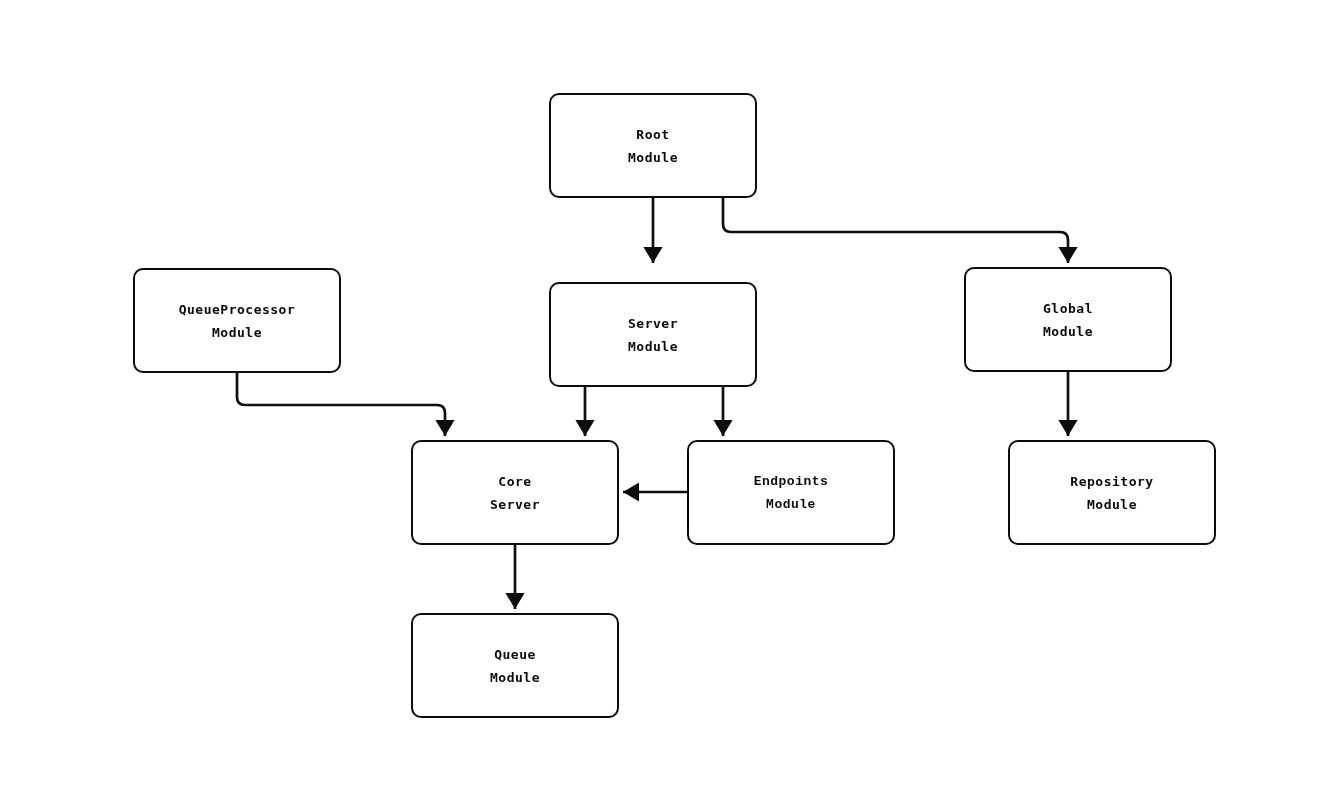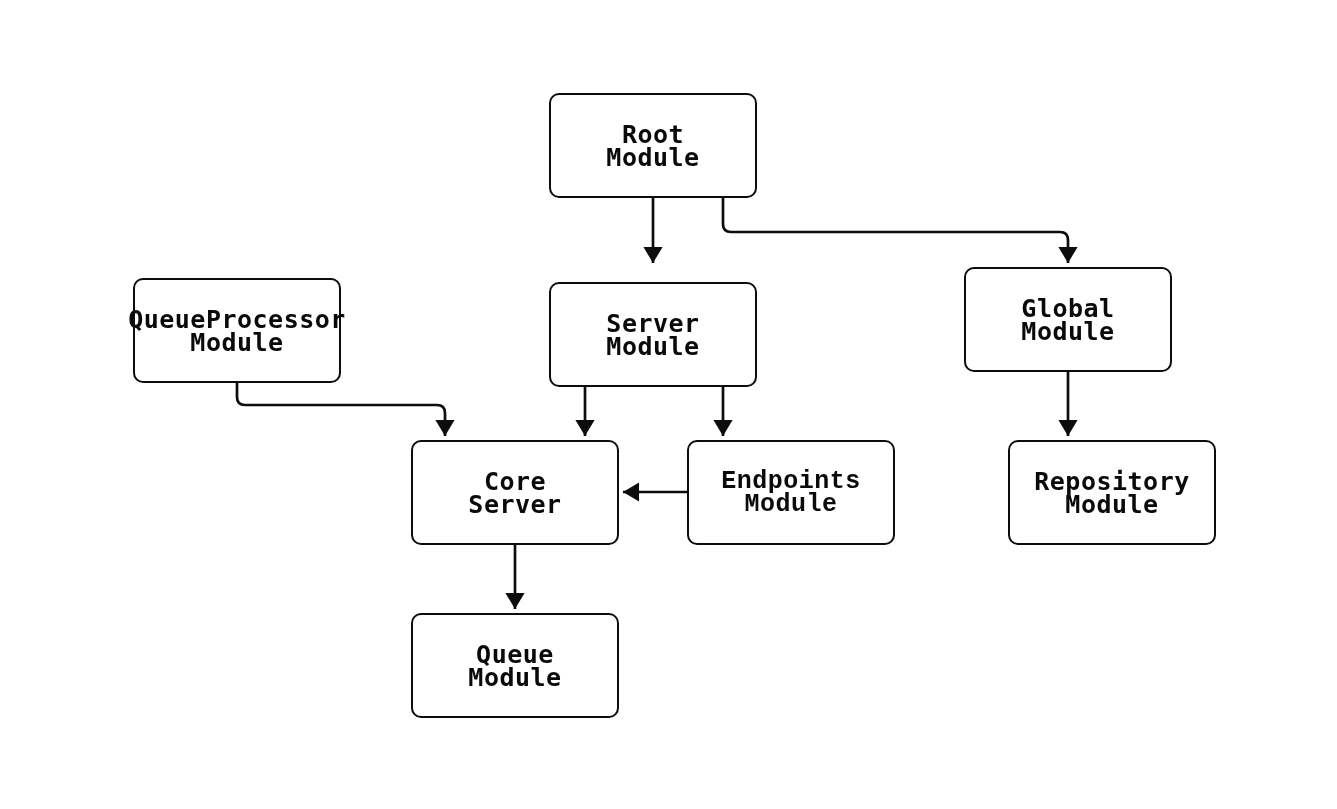--- a/index.html
+++ b/index.html
@@ -31,21 +31,21 @@
     background: #ffffff;
     border: 2.7px solid #0d0d0d;
     border-radius: 10px;
     display: flex;
     align-items: center;
     justify-content: center;
     text-align: center;
   }
   .node-label {
     font-weight: bold;
-    font-size: 25px;
+    font-size: 13px;
     line-height: 23px;
     color: #0a0a0a;
     white-space: pre-line;
     letter-spacing: 0.5px;
   }
 </style>
 </head>
 <body>
 
 <div class="canvas">
@@ -66,21 +66,21 @@
       <path d="M 515 545 V 609" marker-end="url(#arrow)"></path>
       <path d="M 1068 372 V 436" marker-end="url(#arrow)"></path>
     </g>
   </svg>
 
   <div class="node" style="left:549px; top:93px;">
     <span class="node-label">Root
 Module</span>
   </div>
 
-  <div class="node" style="left:133px; top:278px;">
+  <div class="node" style="left:133px; top:268px;">
     <span class="node-label">QueueProcessor
 Module</span>
   </div>
 
   <div class="node" style="left:549px; top:267px;margin-top:15px;">
     <span class="node-label">Server
 Module</span>
   </div>
 
   <div class="node" style="left:964px; top:267px;justify-content:center;">

